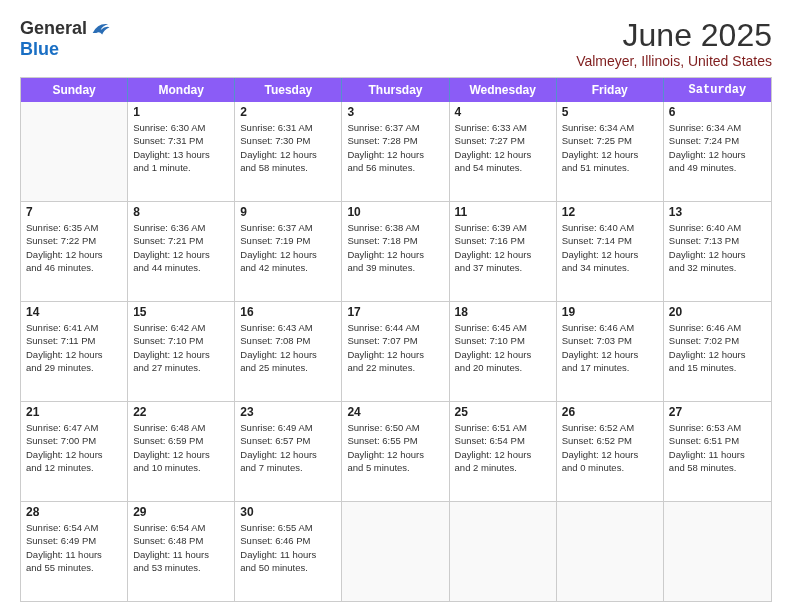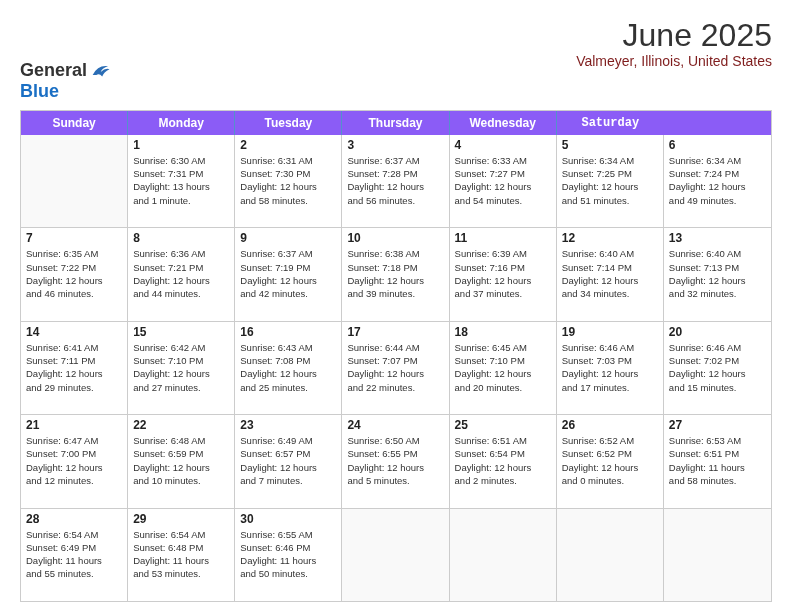--- a/index.html
+++ b/index.html
@@ -20,21 +20,20 @@
     .header {
       display: flex;
       align-items: flex-start;
       justify-content: space-between;
       margin-bottom: 8px;
     }
     .logo {
       display: flex;
       align-items: center;
       gap: 0px;
-      margin-top: 42px;
     }
     .logo-text {
       font-size: 18px;
       font-weight: bold;
       line-height: 1.1;
     }
     .logo-general { color: #333; }
     .logo-blue { color: #1a6fc4; }
     .logo-icon {
       width: 22px;
@@ -128,20 +127,21 @@
     </div>
   </div>
 
   <div class="calendar">
     <div class="cal-header-row">
     <div class="cal-header-cell">Sunday</div>
         <div class="cal-header-cell">Monday</div>
         <div class="cal-header-cell">Tuesday</div>
         <div class="cal-header-cell">Thursday</div>
         <div class="cal-header-cell">Wednesday</div>
+        <div class="cal-header-cell">Friday</div>
         <div class="cal-header-cell">Saturday</div>
       </div>
     <div class="cal-body">
     <div class="cal-week">
           <div class="cal-cell empty"></div>
           <div class="cal-cell">
             <div class="day-num">1</div>
             <div class="cell-line">Sunrise: 6:30 AM</div>
             <div class="cell-line">Sunset: 7:31 PM</div>
             <div class="cell-line">Daylight: 13 hours</div>

